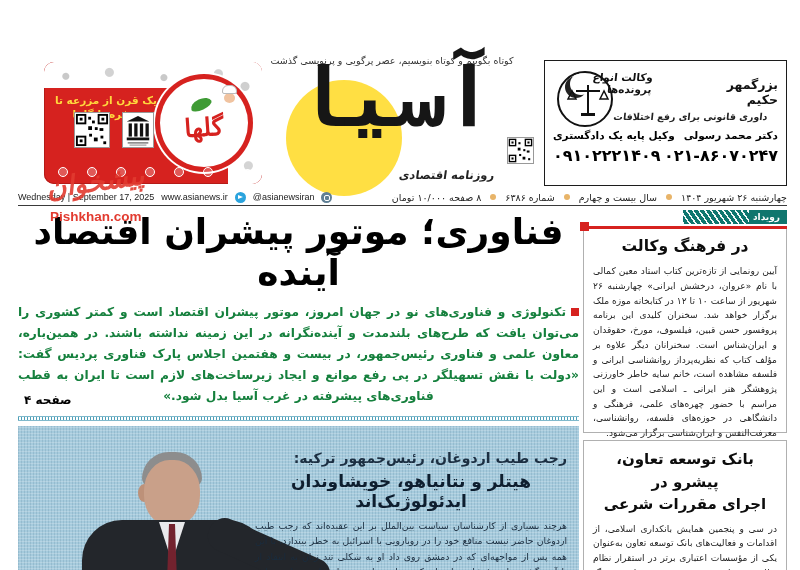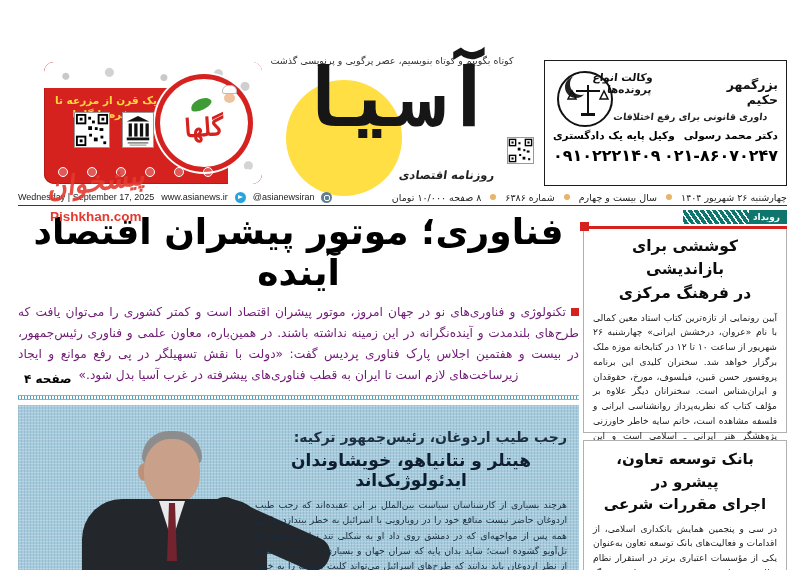--- a/index.html
+++ b/index.html
@@ -79,21 +79,21 @@
   .wm-script { position:absolute; left:46px; top:166px; color:#e23b30; font-size:27px; font-weight:bold;
     font-style:italic; transform:rotate(-8deg); opacity:.9; font-family:"DejaVu Serif",serif; z-index:5; }
   .wm-site { position:absolute; left:50px; top:209px; color:#e23b30; font-size:13.5px; font-weight:bold;
     font-family:"Liberation Sans",sans-serif; z-index:5; }
 
   
   .main-col { position:absolute; left:18px; top:207px; width:561px; }
   .lead-h1 { font-size:36px; font-weight:900; text-align:center; direction:rtl; color:#000;
     margin-top:4px; letter-spacing:-1px; }
   .lead-bodywrap { position:relative; margin-top:9px; }
-  .lead-body { direction:rtl; text-align:justify; text-align-last:center; font-size:12.2px; line-height:1.72; color:#701a75; }
+  .lead-body { direction:rtl; text-align:justify; text-align-last:center; font-size:12.2px; line-height:1.72; color:#15803d;font-weight:bold; }
   .bullet { display:inline-block; width:8px; height:8px; background:#d6221f; margin-left:5px; }
   .lead-pref { position:absolute; left:6px; bottom:0; font-size:12px; font-weight:bold; direction:rtl; }
   .divider { margin-top:9px; height:5px;
     background:repeating-linear-gradient(90deg,#4e9fb8 0 1px, transparent 1px 3px);
     border-top:1px solid #7fb9cc; border-bottom:1px solid #7fb9cc; }
 
   
   .photo { position:relative; margin-top:5px; height:215px; overflow:hidden; background:#a6cbdd;
     background-image:repeating-linear-gradient(0deg, rgba(255,255,255,.20) 0 1px, transparent 1px 3px),
       repeating-linear-gradient(90deg, rgba(25,75,105,.12) 0 1px, transparent 1px 3px); }
@@ -293,22 +293,21 @@
 
   <div class="sidebar">
     <div class="sec-label">
       <div class="sec-hatch"></div>
       <span class="sec-text">رویداد</span>
     </div>
 
     <div class="sb-art sb-art1">
       <div class="sb-corner"></div>
       <div class="sb-h">
-        <div>کوششی برای بازاندیشی</div>
-        <div>در فرهنگ مرکزی</div>
+        <div>در فرهنگ وکالت</div>
       </div>
       <div class="sb-body">آیین رونمایی از تازه‌ترین کتاب استاد معین کمالی با نام «عروان، درخشش ایرانی» چهارشنبه ۲۶ شهریور از ساعت ۱۰ تا ۱۲ در کتابخانه موزه ملک برگزار خواهد شد. سخنران کلیدی این برنامه پروفسور حسن قبین، فیلسوف، مورخ، حقوقدان و ایران‌شناس است. سخنرانان دیگر علاوه بر مؤلف کتاب که نظریه‌پرداز روانشناسی ایرانی و فلسفه مشاهده است، خانم سایه خاطر خاورزنی پژوهشگر هنر ایرانی ـ اسلامی است و این مراسم با حضور چهره‌های علمی، فرهنگی و دانشگاهی در حوزه‌های فلسفه، روانشناسی، معرفت‌النفس و ایران‌شناسی برگزار می‌شود.</div>
       <div class="sb-pref">صفحه ۵</div>
     </div>
 
     <div class="sb-art sb-art2">
       <div class="sb-h">
         <div>بانک توسعه تعاون، پیشرو در</div>
         <div>اجرای مقررات شرعی</div>
       </div>

